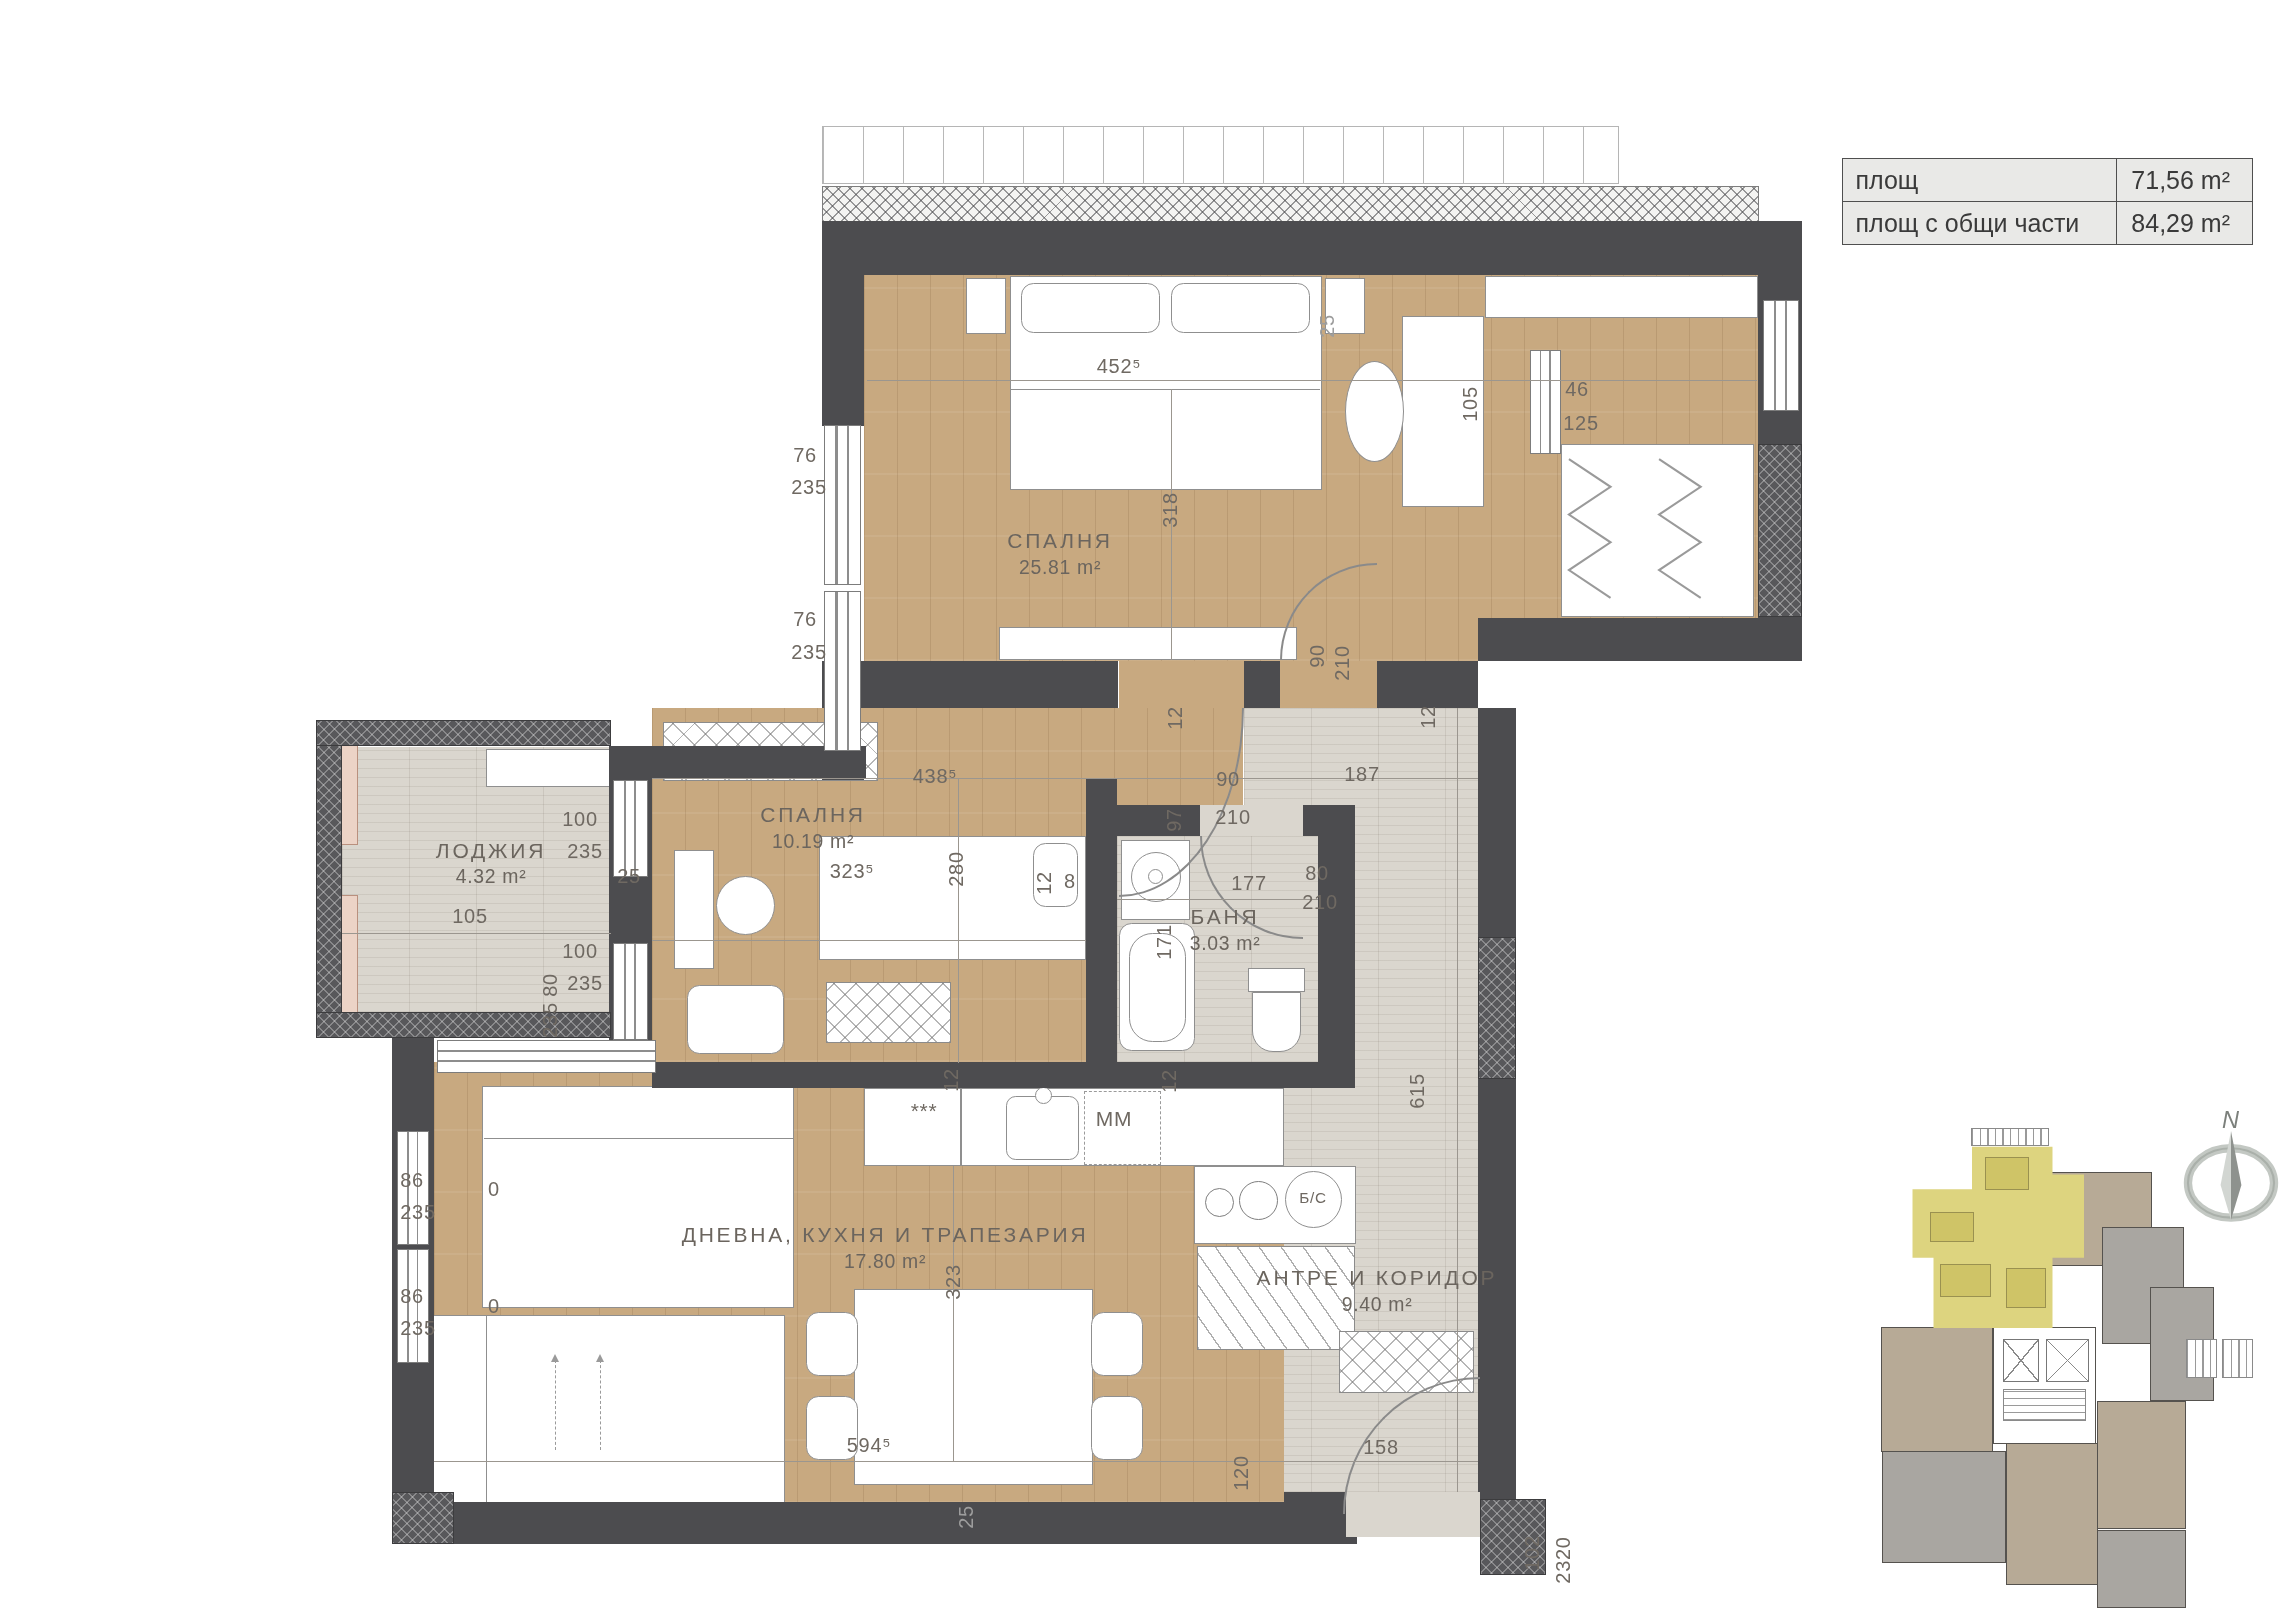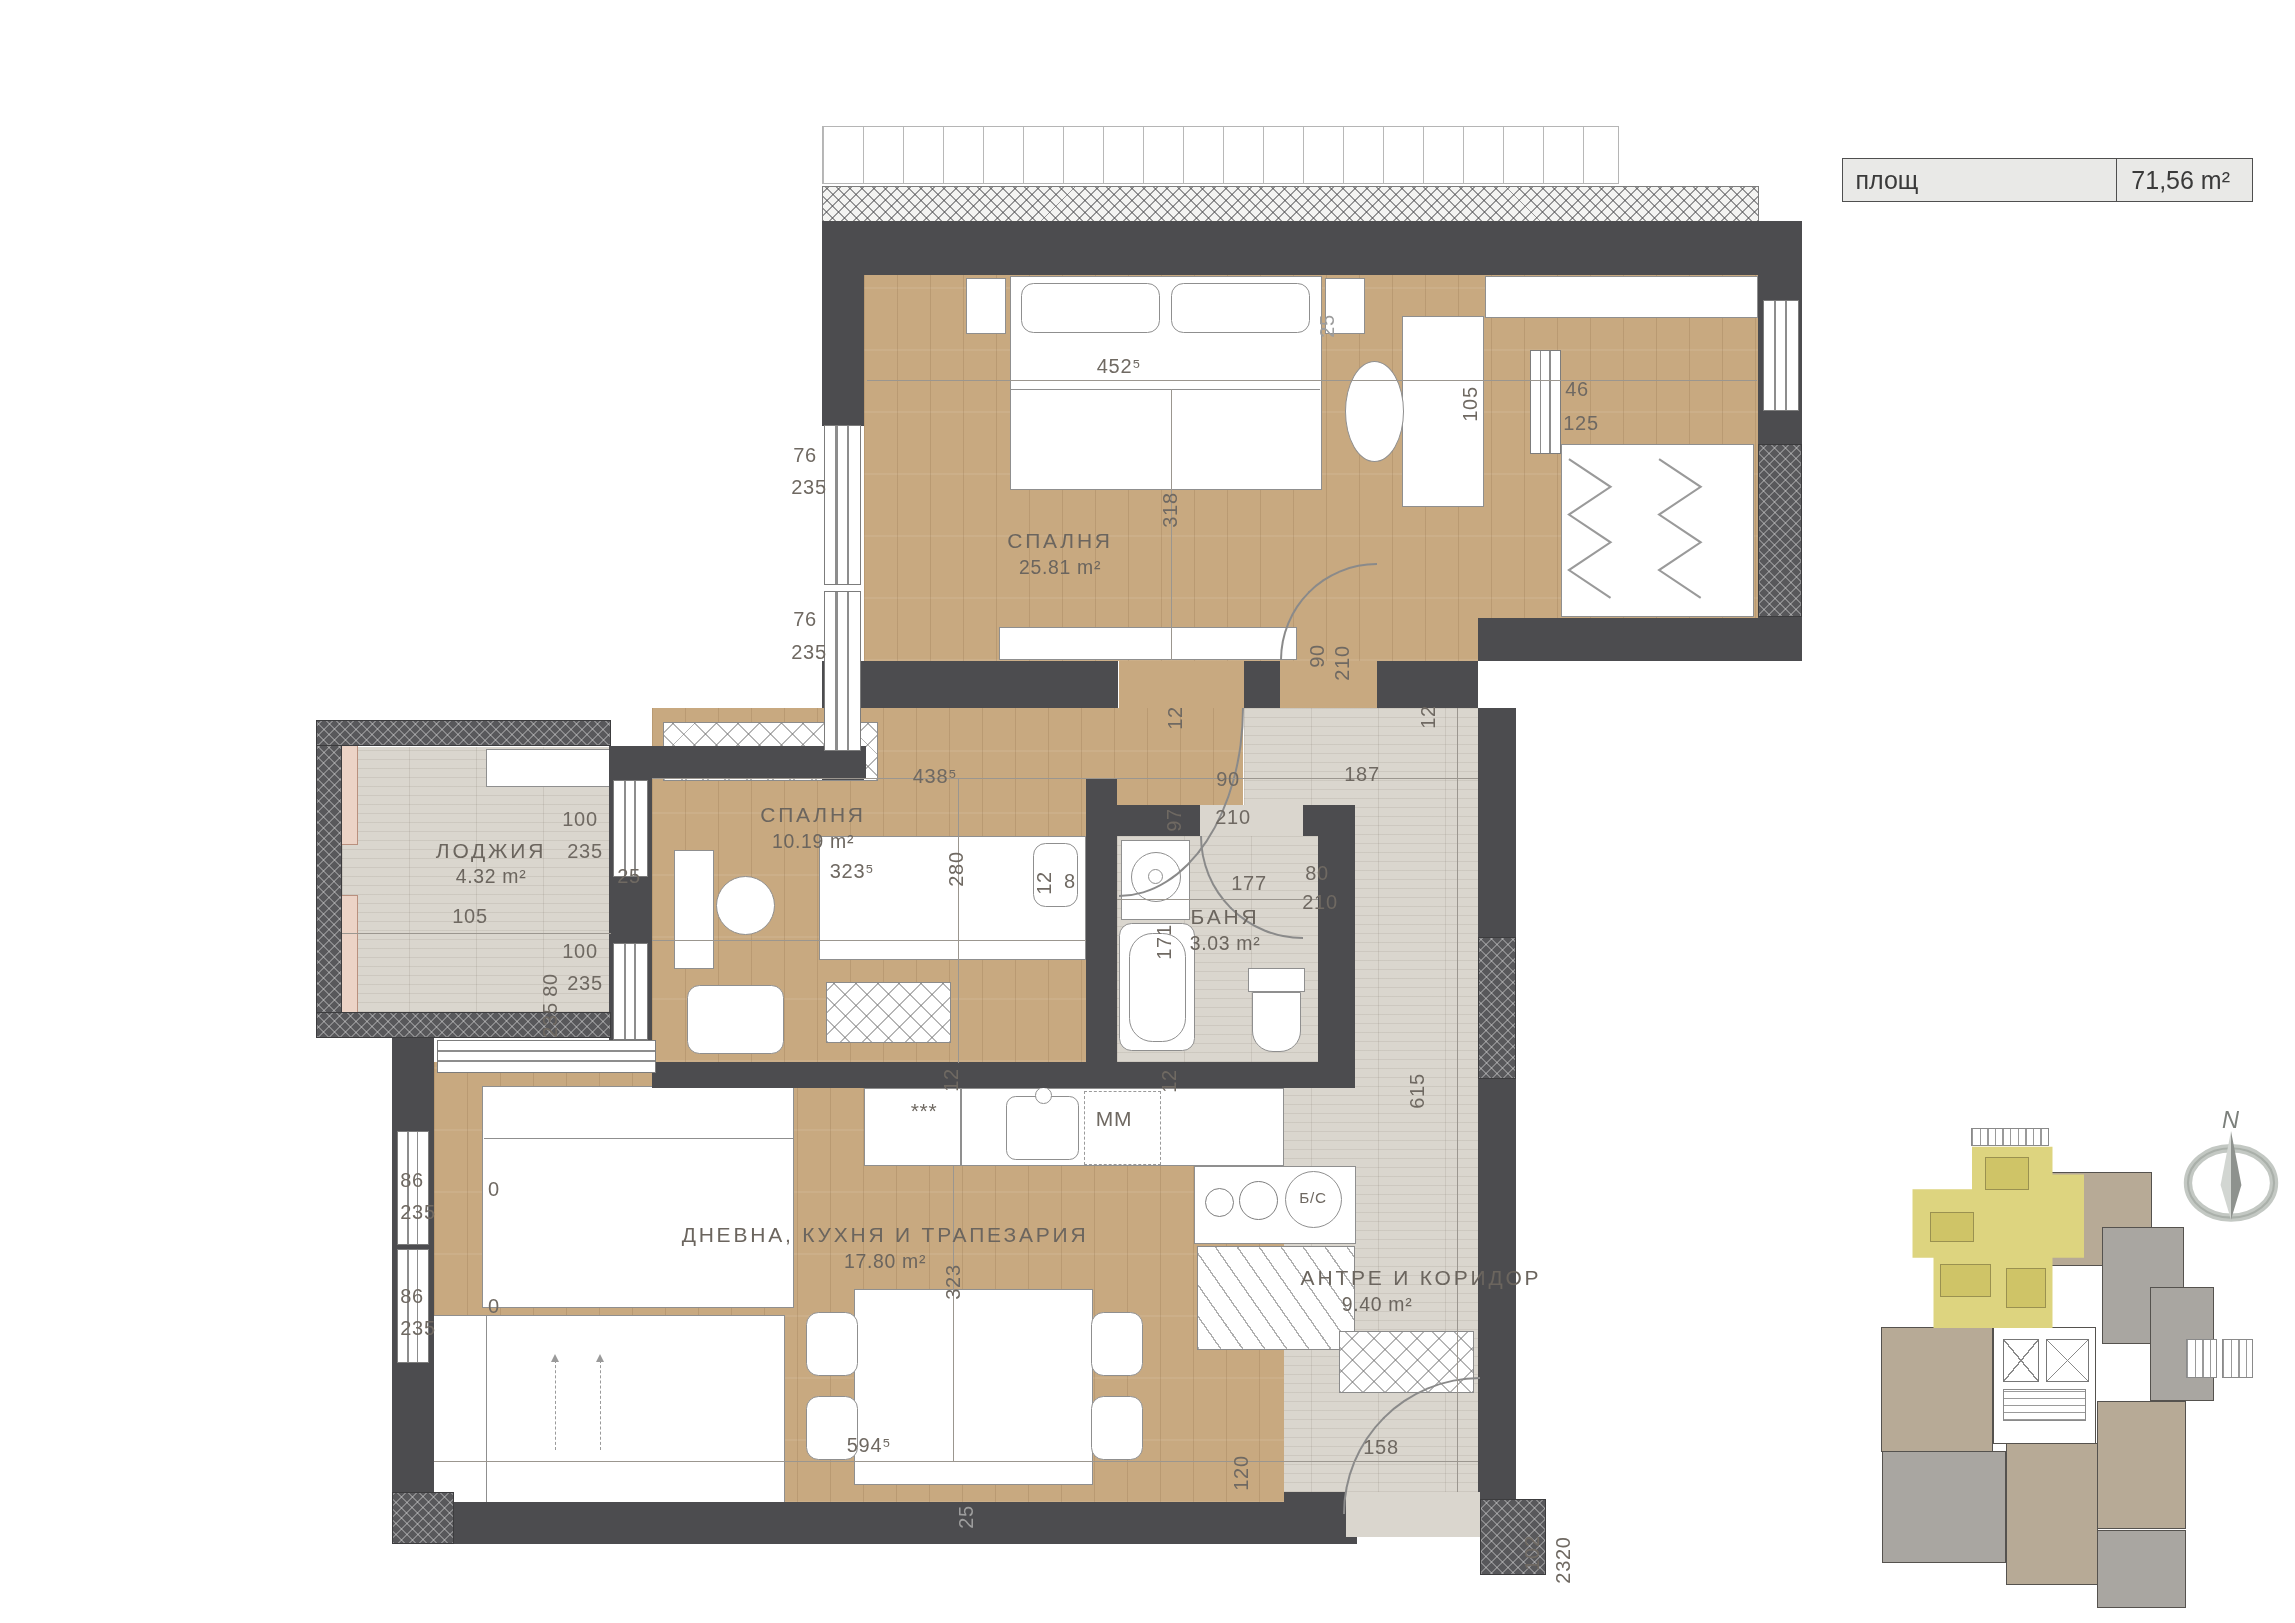--- a/index.html
+++ b/index.html
@@ -82,20 +82,24 @@
 </head>
 <body>
 
 <div id="canvas">
 
   <div id="info-table">
     <div class="row">
       <div class="lbl">площ</div>
       <div class="val">71,56 m²</div>
     </div>
+    <div class="row">
+      <div class="lbl">площ с общи части</div>
+      <div class="val">84,29 m²</div>
+    </div>
   </div>
 
   <div class="railing" style="left:822px;top:126px;width:797px;height:58px;"></div>
 
   <div class="wood" style="left:864px;top:275px;width:894px;height:386px;"></div>
   <div class="tile" style="left:1244px;top:708px;width:235px;height:784px;"></div>
   <div class="wood" style="left:652px;top:708px;width:591px;height:354px;"></div>
   <div class="tile" style="left:1117px;top:836px;width:201px;height:226px;"></div>
   <div class="tile" style="left:342px;top:747px;width:269px;height:265px;"></div>
   <div class="wood" style="left:434px;top:1062px;width:850px;height:441px;z-index:2;"></div>
@@ -288,21 +292,21 @@
       <span class="room-name" style="left: 1060px; top: 541px; transform: translate(-50%, -50%);">СПАЛНЯ</span>
       <span class="room-area" style="left: 1060px; top: 567px; transform: translate(-50%, -50%);">25.81 m²</span>
       <span class="room-name" style="left: 813px; top: 815px; transform: translate(-50%, -50%);">СПАЛНЯ</span>
       <span class="room-area" style="left: 813px; top: 841px; transform: translate(-50%, -50%);">10.19 m²</span>
       <span class="room-name" style="left: 491px; top: 851px; transform: translate(-50%, -50%);">ЛОДЖИЯ</span>
       <span class="room-area" style="left: 491px; top: 876px; transform: translate(-50%, -50%);">4.32 m²</span>
       <span class="room-name" style="left: 1225px; top: 917px; transform: translate(-50%, -50%);">БАНЯ</span>
       <span class="room-area" style="left: 1225px; top: 943px; transform: translate(-50%, -50%);">3.03 m²</span>
       <span class="room-name" style="left: 885px; top: 1235px; transform: translate(-50%, -50%);">ДНЕВНА, КУХНЯ И ТРАПЕЗАРИЯ</span>
       <span class="room-area" style="left: 885px; top: 1261px; transform: translate(-50%, -50%);">17.80 m²</span>
-      <span class="room-name" style="left: 1377px; top: 1278px; transform: translate(-50%, -50%); margin-left: 44px;">АНТРЕ И КОРИДОР</span>
+      <span class="room-name" style="left: 1377px; top: 1278px; transform: translate(-50%, -50%);">АНТРЕ И КОРИДОР</span>
       <span class="room-area" style="left: 1377px; top: 1304px; transform: translate(-50%, -50%);">9.40 m²</span>
     </div>
 
   <div id="minimap">
     <div class="mm stripv" style="left:104px;top:18px;width:78px;height:18px;"></div>
     <div id="mm-yellow">
       <div class="ybit" style="left:76px;top:14px;width:42px;height:31px;"></div>
       <div class="ybit" style="left:21px;top:69px;width:42px;height:28px;"></div>
       <div class="ybit" style="left:31px;top:121px;width:49px;height:31px;"></div>
       <div class="ybit" style="left:97px;top:125px;width:38px;height:38px;"></div>

